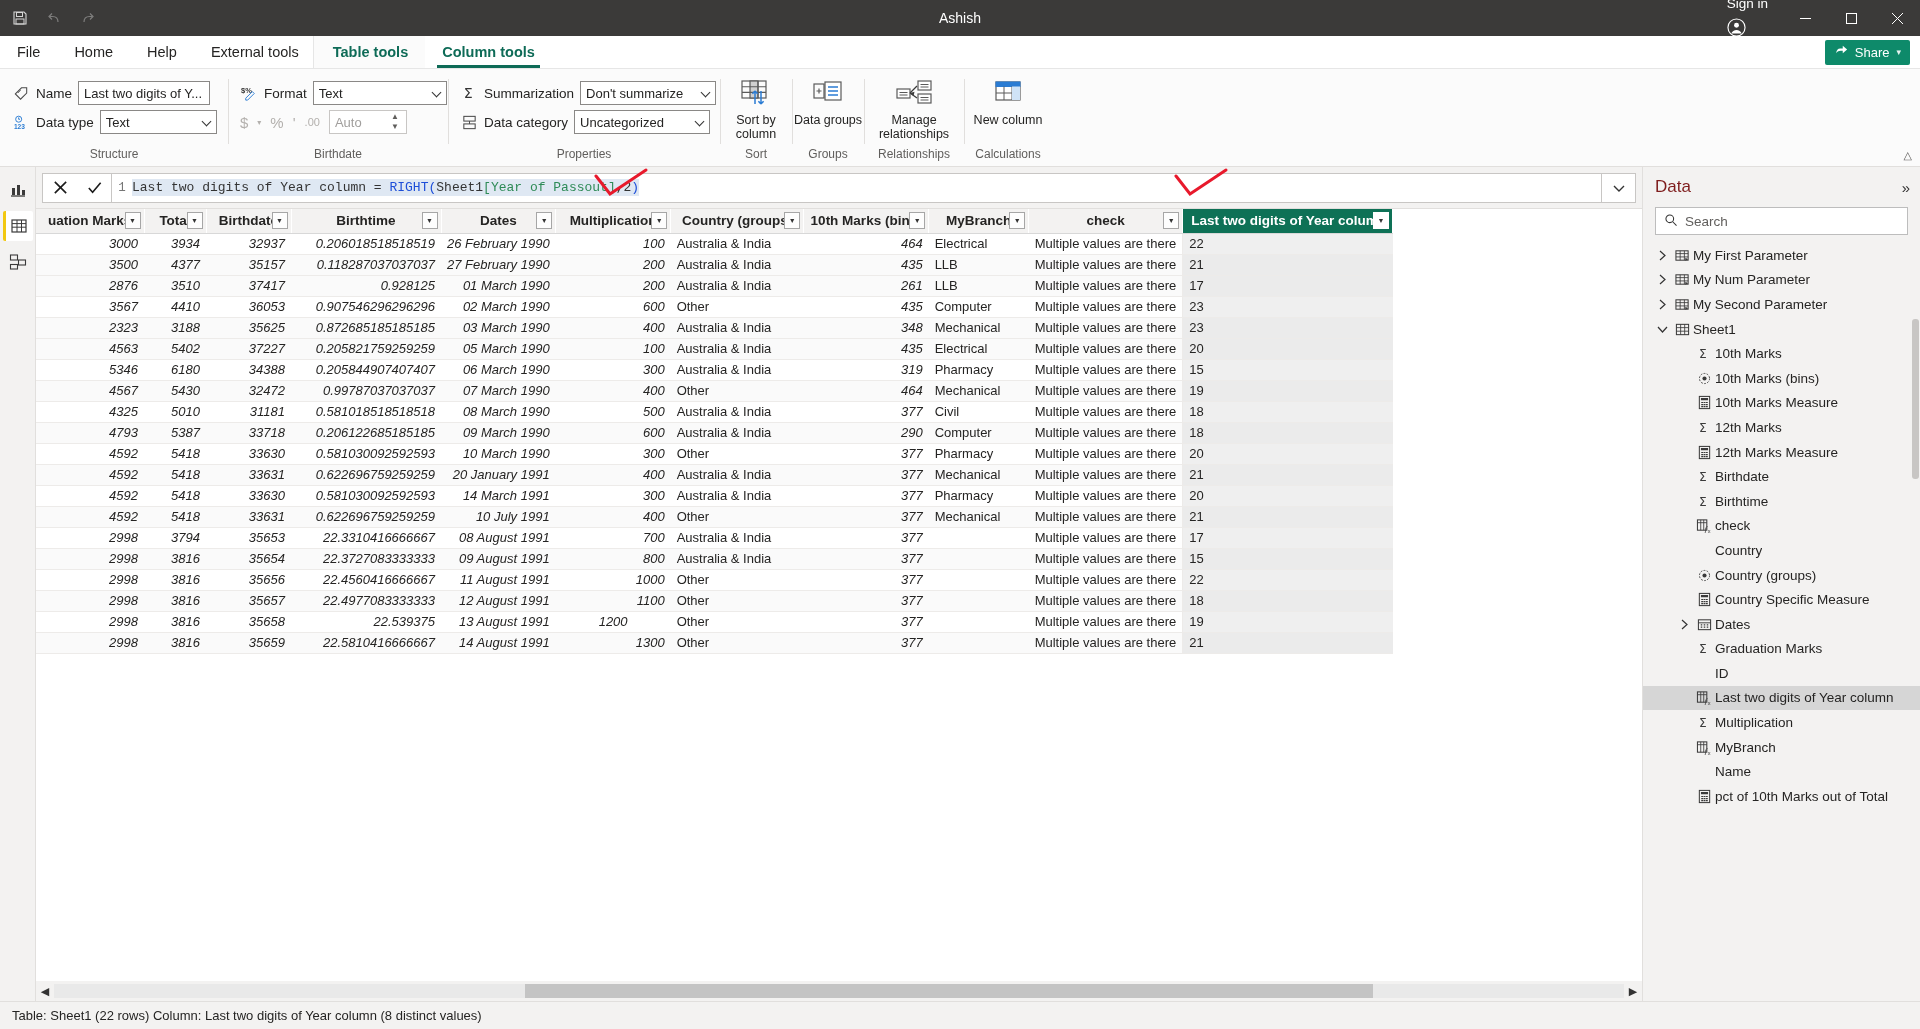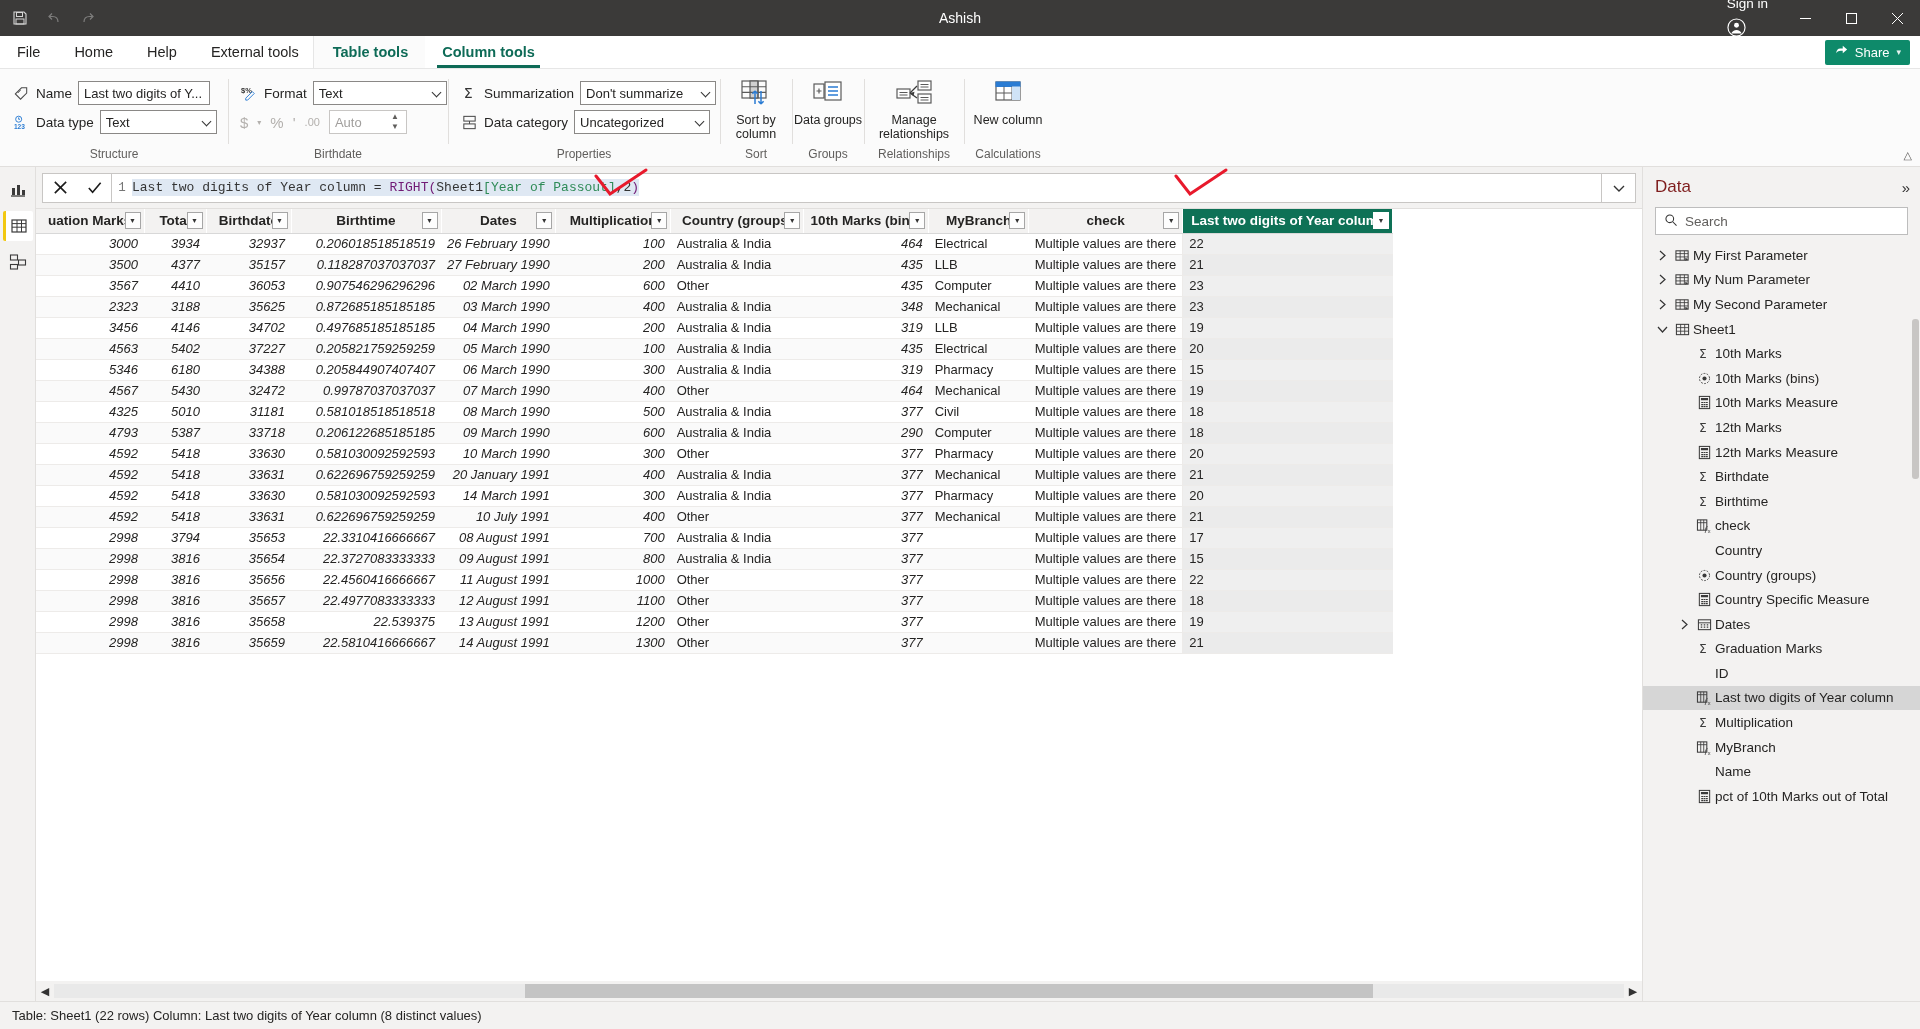--- a/index.html
+++ b/index.html
@@ -130,21 +130,21 @@
   .fb-btn { width: 34px; display: flex; align-items: center; justify-content: center; cursor: pointer; }
   .fb-field {
     flex: 1; height: 30px; background: #fff; border: 1px solid #c8c6c4; border-left: none;
     display: flex; align-items: center; position: relative; min-width: 0;
   }
   .fb-lineno { width: 20px; text-align: center; color: #767676; font-size: 12.5px; font-family: "Liberation Mono", monospace; flex: 0 0 20px; }
   .fb-code {
     font-family: "Liberation Mono", monospace; font-size: 13px; white-space: nowrap;
     background: #dfe8f3; padding: 1px 0; overflow: hidden;
   }
-  .fb-code .kw { color: #701a75; }
+  .fb-code .kw { color: #1d4ed8; }
   .fb-code .tbl { color: #333; }
   .fb-code .col { color: #2e8b57; }
   .fb-code .op { color: #333; }
   .fb-expand {
     width: 34px; height: 30px; border: 1px solid #c8c6c4; border-left: none; background: #fff;
     display: flex; align-items: center; justify-content: center; cursor: pointer; flex: 0 0 34px;
   }
 
   
   .gridwrap { flex: 1; min-height: 0; display: flex; flex-direction: column; background: #fff; overflow: hidden; }
@@ -549,20 +549,33 @@
                   <td class="num" style="width: 85px;">35157</td>
                   <td class="num" style="width: 150px;">0.118287037037037</td>
                   <td class="num" style="width: 105px;">27 February 1990</td>
                   <td class="num" style="width: 115px;">200</td>
                   <td class="txt" style="width: 133px;">Australia &amp; India</td>
                   <td class="num" style="width: 125px;">435</td>
                   <td class="txt" style="width: 100px;">LLB</td>
                   <td class="txt" style="width: 148px;">Multiple values are there</td>
                   <td class="selcol sep-left" style="width: 196px;">21</td>
                 </tr>
+                <tr class="alt">
+                  <td class="num" style="width: 108px;">2876</td>
+                  <td class="num" style="width: 62px;">3510</td>
+                  <td class="num" style="width: 85px;">37417</td>
+                  <td class="num" style="width: 150px;">0.928125</td>
+                  <td class="num" style="width: 105px;">01 March 1990</td>
+                  <td class="num" style="width: 115px;">200</td>
+                  <td class="txt" style="width: 133px;">Australia &amp; India</td>
+                  <td class="num" style="width: 125px;">261</td>
+                  <td class="txt" style="width: 100px;">LLB</td>
+                  <td class="txt" style="width: 148px;">Multiple values are there</td>
+                  <td class="selcol sep-left" style="width: 196px;">17</td>
+                </tr>
                 <tr>
                   <td class="num" style="width: 108px;">3567</td>
                   <td class="num" style="width: 62px;">4410</td>
                   <td class="num" style="width: 85px;">36053</td>
                   <td class="num" style="width: 150px;">0.907546296296296</td>
                   <td class="num" style="width: 105px;">02 March 1990</td>
                   <td class="num" style="width: 115px;">600</td>
                   <td class="txt" style="width: 133px;">Other</td>
                   <td class="num" style="width: 125px;">435</td>
                   <td class="txt" style="width: 100px;">Computer</td>
@@ -575,33 +588,20 @@
                   <td class="num" style="width: 85px;">35625</td>
                   <td class="num" style="width: 150px;">0.872685185185185</td>
                   <td class="num" style="width: 105px;">03 March 1990</td>
                   <td class="num" style="width: 115px;">400</td>
                   <td class="txt" style="width: 133px;">Australia &amp; India</td>
                   <td class="num" style="width: 125px;">348</td>
                   <td class="txt" style="width: 100px;">Mechanical</td>
                   <td class="txt" style="width: 148px;">Multiple values are there</td>
                   <td class="selcol sep-left" style="width: 196px;">23</td>
                 </tr>
-                <tr>
-                  <td class="num" style="width: 108px;">3456</td>
-                  <td class="num" style="width: 62px;">4146</td>
-                  <td class="num" style="width: 85px;">34702</td>
-                  <td class="num" style="width: 150px;">0.497685185185185</td>
-                  <td class="num" style="width: 105px;">04 March 1990</td>
-                  <td class="num" style="width: 115px;">200</td>
-                  <td class="txt" style="width: 133px;">Australia &amp; India</td>
-                  <td class="num" style="width: 125px;">319</td>
-                  <td class="txt" style="width: 100px;">LLB</td>
-                  <td class="txt" style="width: 148px;">Multiple values are there</td>
-                  <td class="selcol sep-left" style="width: 196px;">19</td>
-                </tr>
                 <tr class="alt">
                   <td class="num" style="width: 108px;">4563</td>
                   <td class="num" style="width: 62px;">5402</td>
                   <td class="num" style="width: 85px;">37227</td>
                   <td class="num" style="width: 150px;">0.205821759259259</td>
                   <td class="num" style="width: 105px;">05 March 1990</td>
                   <td class="num" style="width: 115px;">100</td>
                   <td class="txt" style="width: 133px;">Australia &amp; India</td>
                   <td class="num" style="width: 125px;">435</td>
                   <td class="txt" style="width: 100px;">Electrical</td>
@@ -763,21 +763,21 @@
                   <td class="txt" style="width: 100px;"></td>
                   <td class="txt" style="width: 148px;">Multiple values are there</td>
                   <td class="selcol sep-left" style="width: 196px;">18</td>
                 </tr>
                 <tr>
                   <td class="num" style="width: 108px;">2998</td>
                   <td class="num" style="width: 62px;">3816</td>
                   <td class="num" style="width: 85px;">35658</td>
                   <td class="num" style="width: 150px;">22.539375</td>
                   <td class="num" style="width: 105px;">13 August 1991</td>
-                  <td class="num" style="width: 115px;">1200</td>
+                  <td class="num" style="width: 115px; text-align: center;">1200</td>
                   <td class="txt" style="width: 133px;">Other</td>
                   <td class="num" style="width: 125px;">377</td>
                   <td class="txt" style="width: 100px;"></td>
                   <td class="txt" style="width: 148px;">Multiple values are there</td>
                   <td class="selcol sep-left" style="width: 196px;">19</td>
                 </tr>
                 <tr class="alt">
                   <td class="num" style="width: 108px;">2998</td>
                   <td class="num" style="width: 62px;">3816</td>
                   <td class="num" style="width: 85px;">35659</td>

